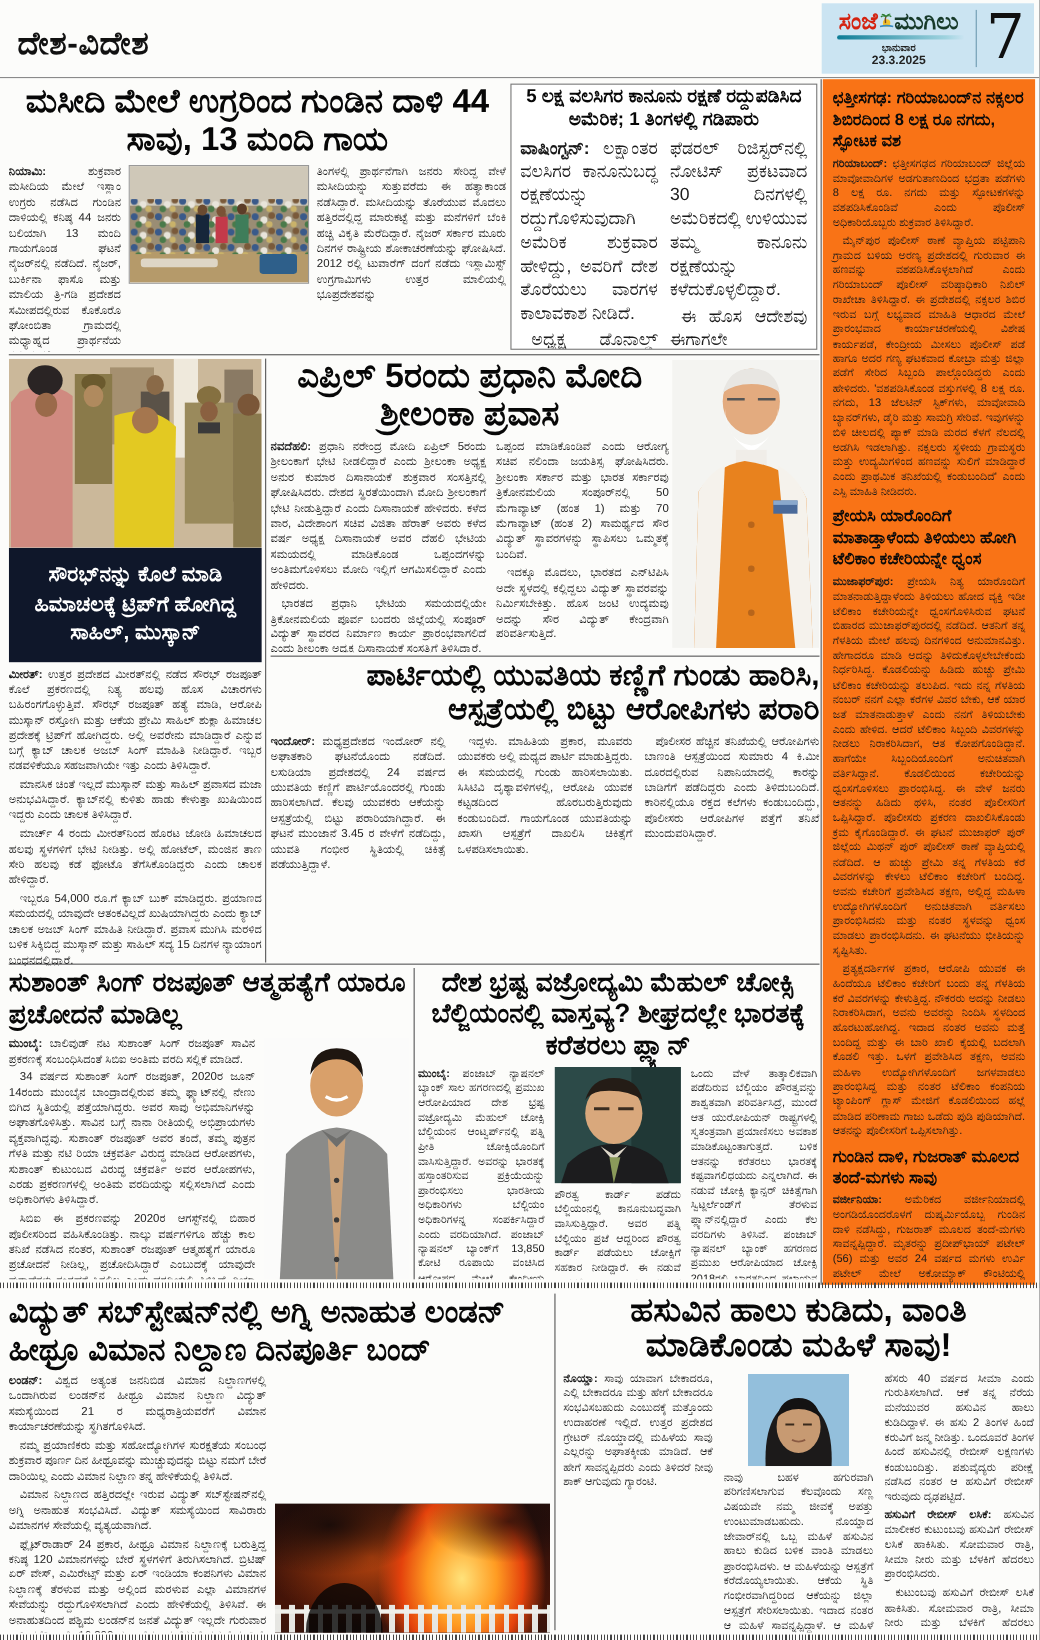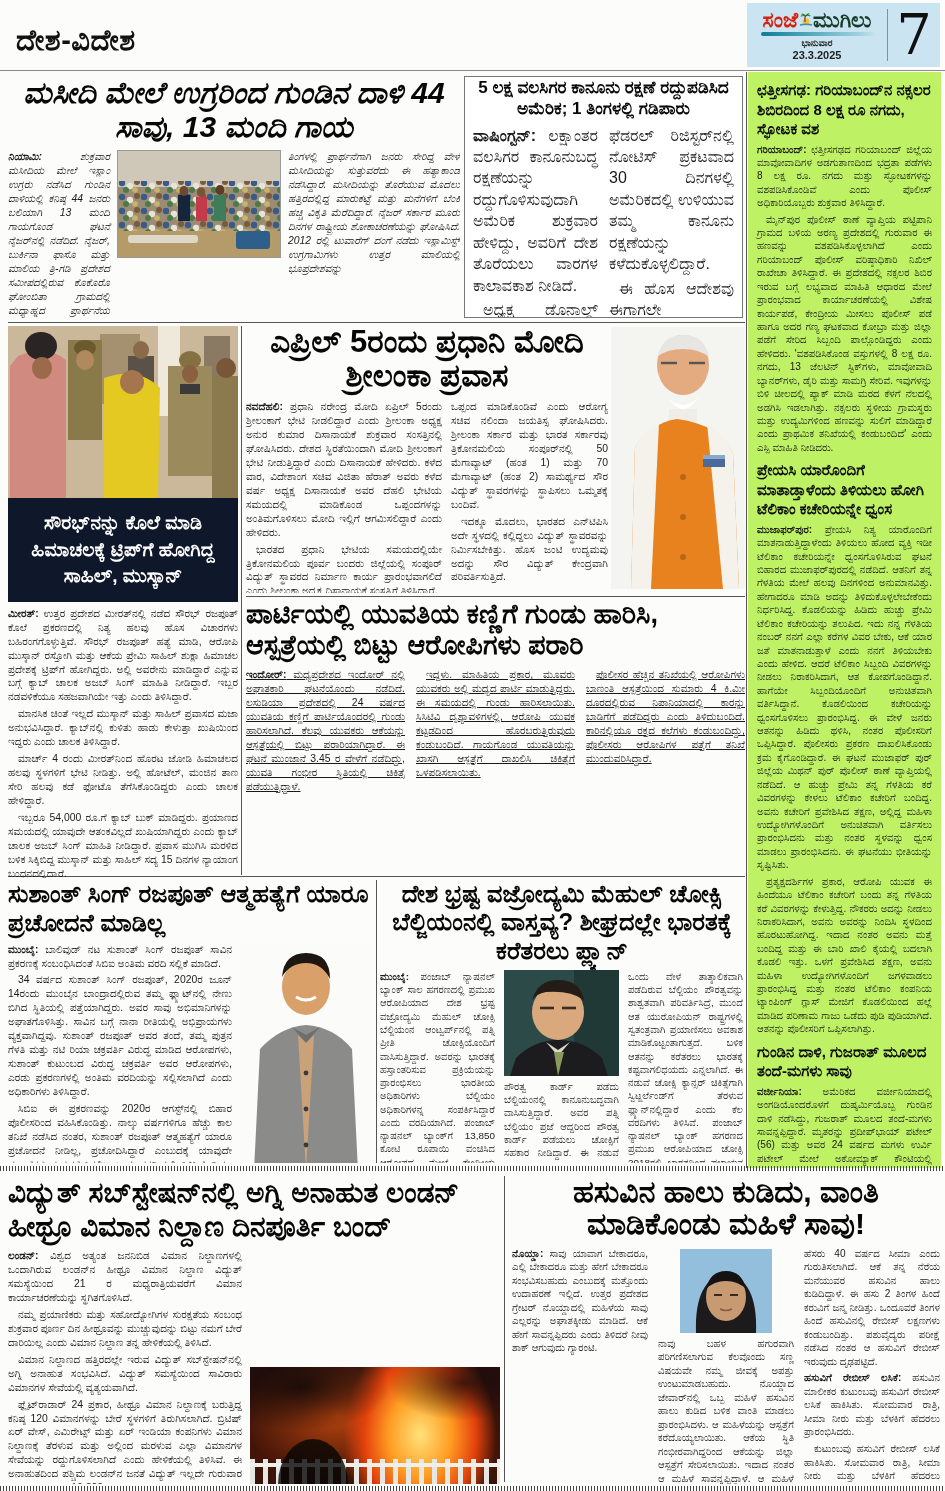--- a/index.html
+++ b/index.html
@@ -22,55 +22,55 @@
   
   .headline{font-weight:800;color:#070707;}
   .dateline{font-weight:800;}
   .body-text{font-size:10.4px;line-height:1.34;text-align:justify;}
   .body-text p{margin:0 0 3px 0;text-indent:10px;}
   .body-text p.noindent{text-indent:0;}
   .vline{position:absolute;width:1px;background:#555;}
   .hline{position:absolute;height:1px;background:#555;}
   .hatch{position:absolute;height:5px;background:repeating-linear-gradient(90deg,#444 0 1px,transparent 1px 3px);}
   
-  .art-mosque{position:absolute;left:8px;top:76px;width:452px;height:244px;overflow:hidden;font-style:italic;}
+  .art-mosque{position:absolute;left:8px;top:76px;width:452px;height:244px;overflow:hidden;}
   .art-mosque .headline{font-size:30px;line-height:1.12;text-align:center;}
   .mosque-row{display:flex;gap:7px;margin-top:7px;}
   .mosque-col1{width:102px;}
   .crowd-photo{width:162px;height:106px;flex:none;border:1px solid #999;overflow:hidden;}
   .mosque-col2{flex:1;}
   
   .art-us{position:absolute;left:464px;top:76px;width:279px;height:242px;border:1px solid #777;
           padding:0 8px;box-sizing:border-box;background:#fff;overflow:hidden;}
   .art-us .headline{font-size:17px;line-height:1.25;text-align:center;}
   .art-us .cols2{column-count:2;column-gap:11px;margin-top:5px;font-size:16px;}
   
-  .right-panel{position:absolute;left:748px;top:72px;width:193px;height:1096px;background:#bef264;
+  .right-panel{position:absolute;left:748px;top:72px;width:193px;height:1096px;background:#f97316;
                padding:8px 9px;box-sizing:border-box;overflow:hidden;}
   .rp-head{font-size:15px;font-weight:800;line-height:1.3;color:#0a0a0a;margin:6px 0 4px 0;}
   .rp-body{font-size:10.1px;line-height:1.33;text-align:justify;}
   .rp-body p{margin:0 0 3px 0;text-indent:9px;}
   .rp-body p.noindent{text-indent:0;}
   
   .art-meerut{position:absolute;left:8px;top:326px;width:230px;height:552px;overflow:hidden;}
   .meerut-photo{width:230px;height:172px;overflow:hidden;}
   .meerut-bar{background:#0f172a;color:#fff;text-align:center;font-weight:800;font-size:19px;
               line-height:1.4;padding:12px 6px;}
   .art-meerut .body-text{margin-top:5px;}
   
   .art-modi{position:absolute;left:246px;top:325px;width:499px;height:268px;overflow:hidden;}
   .art-modi .headline{width:362px;font-size:31px;line-height:1.1;text-align:center;}
   .modi-photo{position:absolute;right:0;top:2px;width:134px;height:262px;overflow:hidden;}
   .modi-row{display:flex;gap:9px;width:362px;margin-top:7px;}
   .modi-c1{width:196px;}
   .modi-c2{width:157px;}
   
   .art-party{position:absolute;left:246px;top:599px;width:499px;height:272px;overflow:hidden;}
-  .art-party .headline{font-size:27px;line-height:1.15;text-align:left;}
-  .art-party .cols3{column-count:3;column-gap:11px;margin-top:7px;text-decoration:underline;}
+  .art-party .headline{font-size:27px;line-height:1.15;text-align:right;}
+  .art-party .cols3{column-count:3;column-gap:11px;margin-top:7px;}
   
   .art-sushant{position:absolute;left:8px;top:880px;width:364px;height:283px;overflow:hidden;}
   .art-sushant .headline{font-size:24px;line-height:1.2;}
   .sushant-row{display:flex;gap:8px;margin-top:5px;}
   .sushant-text{width:224px;}
   .ssr-photo{flex:1;height:228px;overflow:hidden;}
   
   .art-choksi{position:absolute;left:380px;top:880px;width:364px;height:283px;overflow:hidden;}
   .art-choksi .headline{font-size:24px;line-height:1.18;text-align:center;}
   .choksi-row{display:flex;gap:9px;margin-top:5px;}

